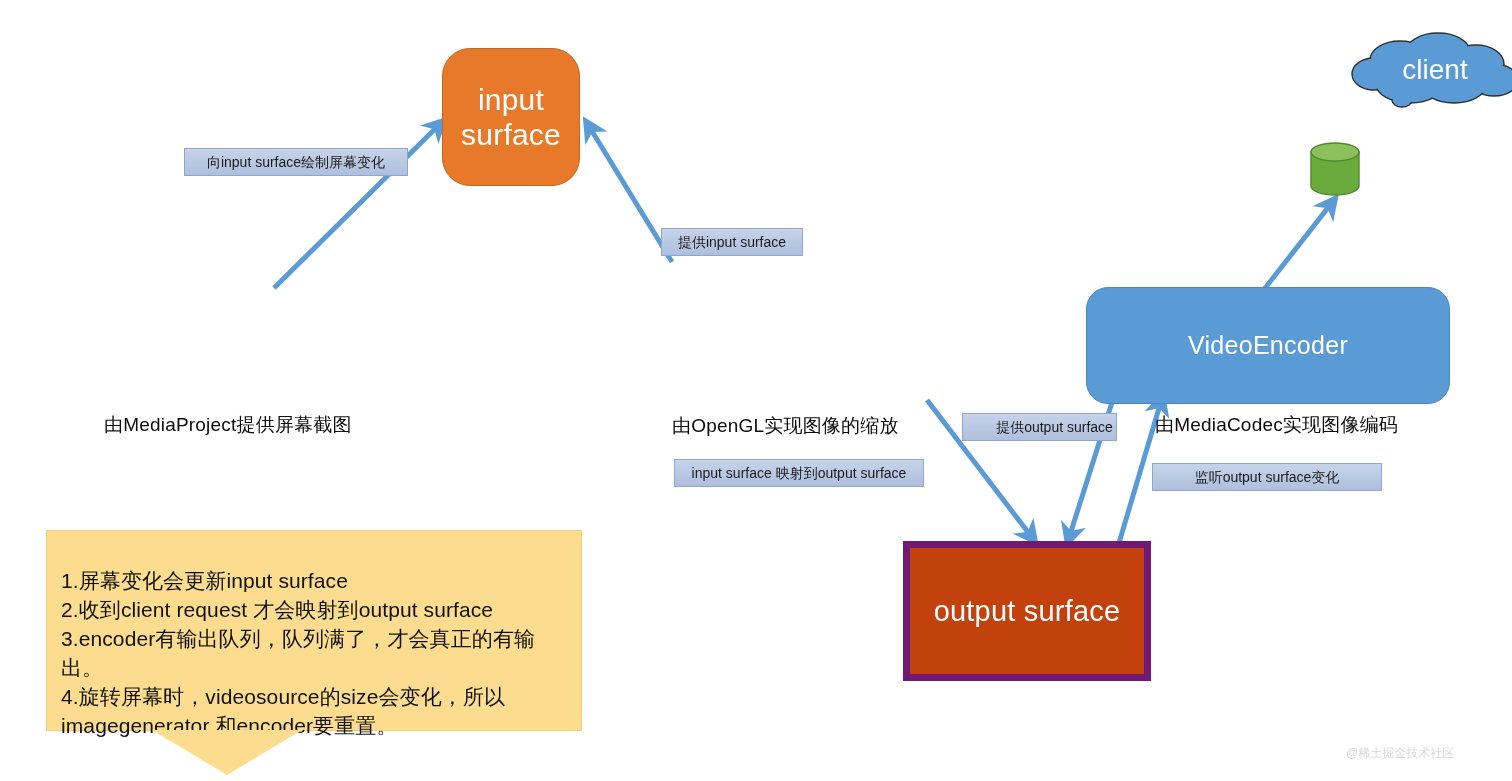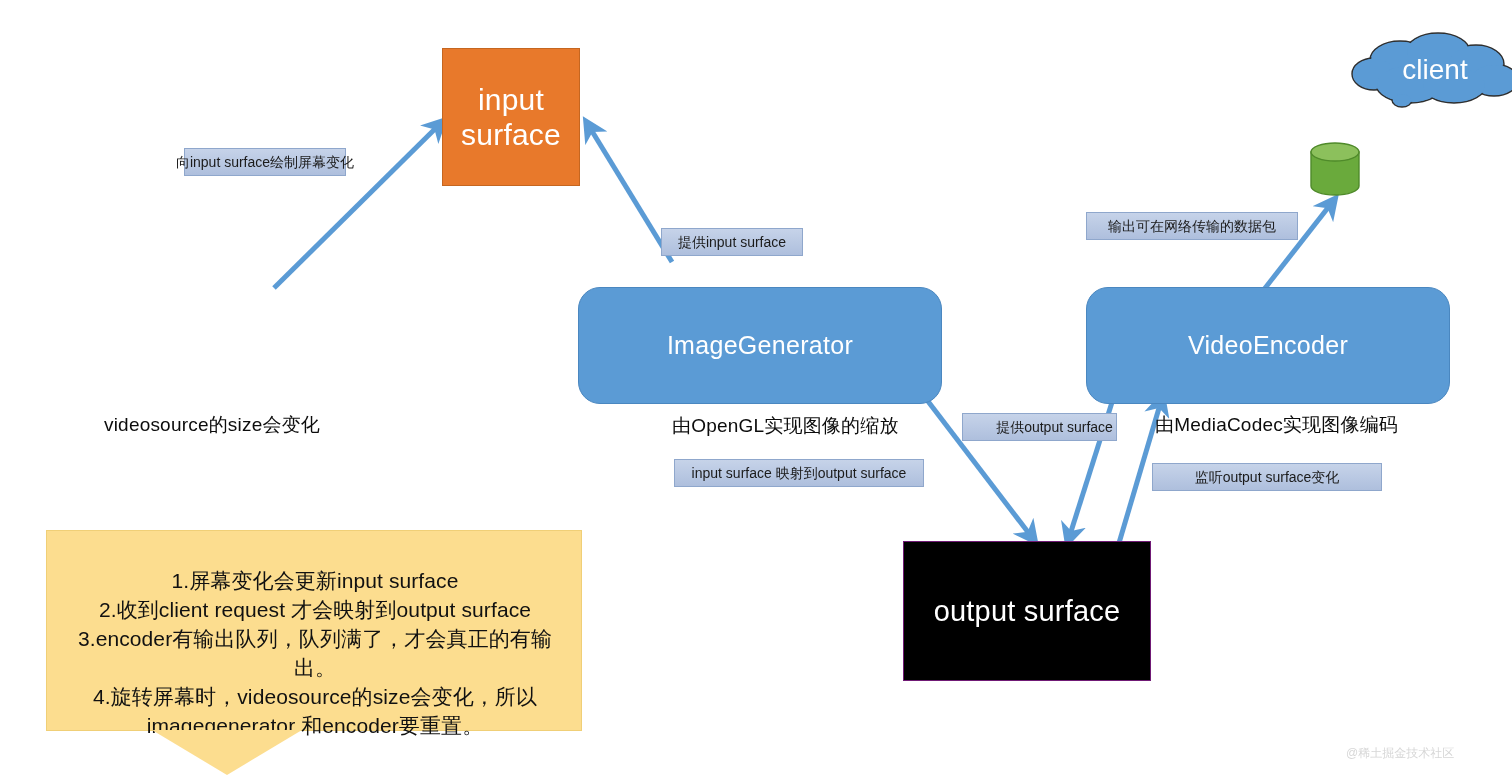--- a/index.html
+++ b/index.html
@@ -39,22 +39,22 @@
     z-index: 3;
   }
   .node-rect-orange {
     background: #e8792b;
     border: 1px solid #c56620;
     font-size: 30px;
     line-height: 1.18;
     letter-spacing: 0.2px;
   }
   .node-rect-amber {
-    background: #000000;
-    border: 1px solid #701a75;
+    background: #c2410c;
+    border: 7px solid #701a75;
     font-size: 29px;
     letter-spacing: 0.2px;
   }
   .node-round-blue {
     background: #5b9bd5;
     border: 1px solid #4a87c0;
     border-radius: 22px;
     font-size: 25px;
     letter-spacing: 0.3px;
   }
@@ -201,57 +201,53 @@
     <div class="cloud-text">client</div>
   </div>
 
   <div class="cyl-wrap" style="left:1286px; top:142px; width:50px; height:54px;">
     <svg width="50" height="54" viewBox="0 0 50 54" xmlns="http://www.w3.org/2000/svg">
       <path d="M1,10 L1,44 A24,9 0 0 0 49,44 L49,10 Z" fill="#6aaa3c" stroke="#4f8a2a" stroke-width="1.4"></path>
       <ellipse cx="25" cy="10" rx="24" ry="9" fill="#8cc05c" stroke="#4f8a2a" stroke-width="1.4"></ellipse>
     </svg>
   </div>
 
-  <div class="node node-rect-orange" style="left:418px; top:48px; width:138px; height:138px; flex-direction:column;">
+  <div class="node node-rect-orange" style="left:418px; top:48px; width:138px; height:138px; flex-direction:column;border-radius:28px;">
     <span>input</span>
     <span>surface</span>
   </div>
 
   <div class="node node-rect-amber" style="left:879px; top:541px; width:248px; height:140px;">
     <span>output surface</span>
   </div>
 
 
-  <div class="node node-round-blue" style="left:554px; top:287px; width:364px; height:117px;">
-    <span>ImageGenerator</span>
-  </div>
 
   <div class="node node-round-blue" style="left:1062px; top:287px; width:364px; height:117px;">
     <span>VideoEncoder</span>
   </div>
 
-  <div class="chip grad" style="left:160px; top:148px; width:162px; height:28px;">向input surface绘制屏幕变化</div>
+  <div class="chip grad" style="left:160px; top:148px; width:224px; height:28px;">向input surface绘制屏幕变化</div>
 
   <div class="chip grad" style="left:637px; top:228px; width:142px; height:28px;">提供input surface</div>
 
-  <div class="chip grad" style="left:1062px; top:212px; width:212px; height:28px;">输出可在网络传输的数据包</div>
 
   <div class="chip grad" style="left:650px; top:459px; width:250px; height:28px;">input surface 映射到output surface</div>
 
   <div class="chip grad" style="left:938px; top:413px; width:155px; height:28px;padding-left:40px;">提供output surface</div>
 
   <div class="chip grad" style="left:1128px; top:463px; width:230px; height:28px;">监听output surface变化</div>
 
-  <div class="caption" style="left:80px; top:412px;">videosource的size会变化</div>
+  <div class="caption" style="left:80px; top:412px;">由MediaProject提供屏幕截图</div>
 
   <div class="caption" style="left:648px; top:413px;">由OpenGL实现图像的缩放</div>
 
   <div class="caption" style="left:1131px; top:412px;">由MediaCodec实现图像编码</div>
 
-  <div class="note" style="left:22px; top:530px; width:536px; height:201px;text-align:center;">
+  <div class="note" style="left:22px; top:530px; width:536px; height:201px;">
     <div class="note-body">1.屏幕变化会更新input surface
 2.收到client request 才会映射到output surface
 3.encoder有输出队列，队列满了，才会真正的有输出。
 4.旋转屏幕时，videosource的size会变化，所以
 imagegenerator 和encoder要重置。</div>
   </div>
   <div class="note-tail" style="left:128px; top:730px;"></div>
 
   <div class="watermark" style="left:1322px; top:745px;">@稀土掘金技术社区</div>
 

